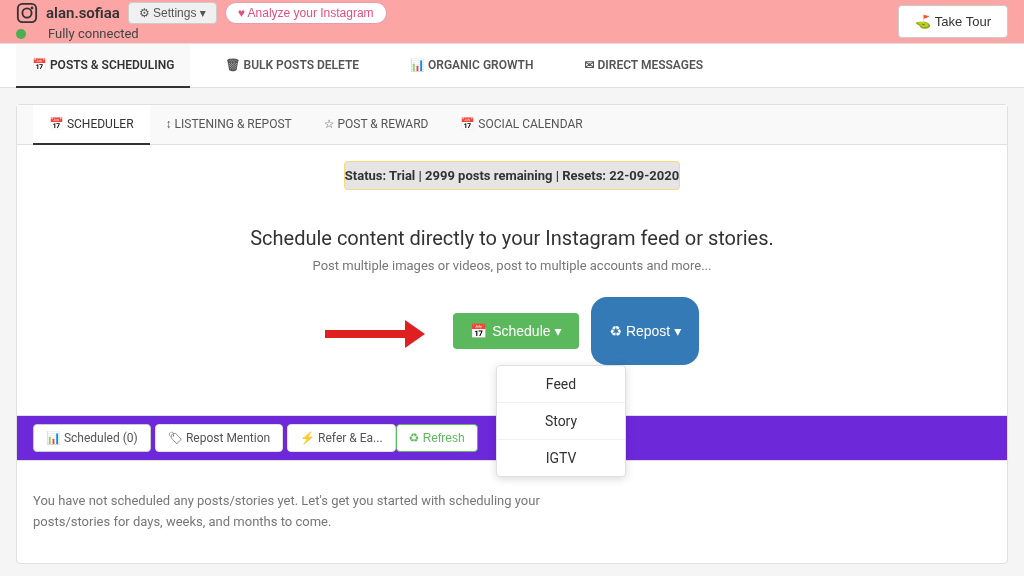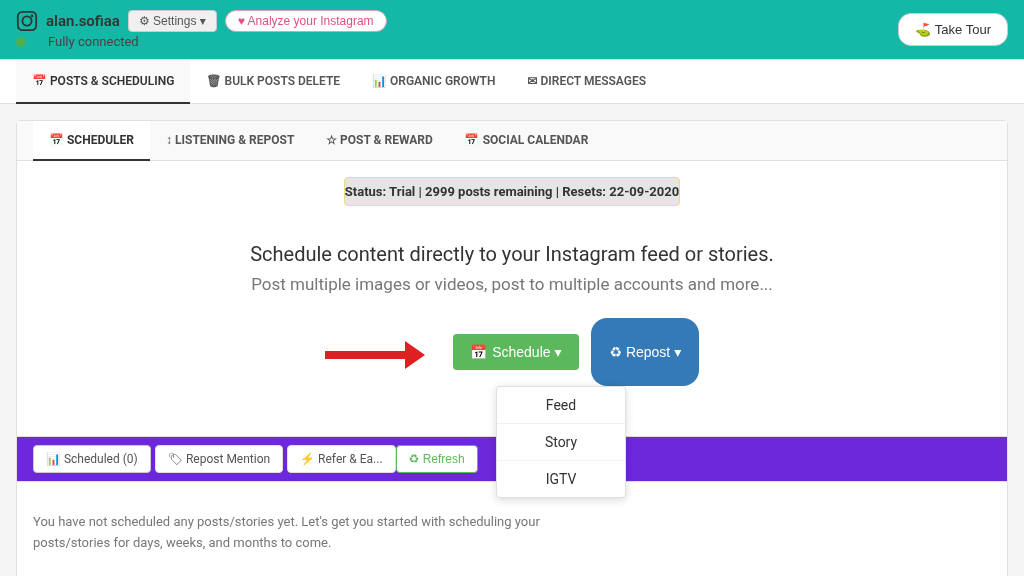--- a/index.html
+++ b/index.html
@@ -8,27 +8,27 @@
       font-size: 13px;
       background: #f5f5f5;
       color: #333;
       width: 1024px;
       min-height: 576px;
       overflow: hidden;
     }
 
     
     .top-header {
-      background: #14b8a6;
+      background: #fca5a5;
       border-bottom: 1px solid #e0e0e0;
       padding: 8px 16px;
       display: flex;
       align-items: center;
       justify-content: space-between;
-      height: 60px;
+      height: 44px;
     }
     .top-header-left {
       display: flex;
       flex-direction: column;
       gap: 2px;
     }
     .instagram-handle {
       display: flex;
       align-items: center;
       gap: 8px;
@@ -75,38 +75,39 @@
     }
     .green-dot {
       width: 10px;
       height: 10px;
       background: #4caf50;
       border-radius: 50%;
     }
     .btn-tour {
       background: #fff;
       border: 1px solid #ccc;
-      border-radius: 13px;
+      border-radius: 4px;
       padding: 8px 16px;
       font-size: 13px;
       color: #333;
       cursor: pointer;
       display: flex;
       align-items: center;
       gap: 6px;
     }
 
     
     .main-nav {
       background: #fff;
       border-bottom: 1px solid #e0e0e0;
       display: flex;
       align-items: center;
       padding: 0 16px;
       height: 44px;
+      gap: 19px;
     }
     .main-nav-tab {
       display: flex;
       align-items: center;
       gap: 6px;
       padding: 0 16px;
       height: 44px;
       font-size: 12px;
       font-weight: 600;
       color: #555;
@@ -135,21 +136,21 @@
       border-bottom: 1px solid #e0e0e0;
       padding: 0 16px;
       background: #f9f9f9;
     }
     .sub-tab {
       display: flex;
       align-items: flex-end;
       gap: 6px;
       padding: 12px 16px;
       font-size: 12px;
-      font-weight: 700;
+      font-weight: 400;
       color: #555;
       cursor: pointer;
       border-bottom: 2px solid transparent;
       text-transform: uppercase;
       margin-bottom: -1px;
       white-space: nowrap;
     }
     .sub-tab.active {
       color: #333;
       border-bottom: 2px solid #333;
@@ -177,21 +178,21 @@
       padding: 20px 16px;
       text-align: center;
     }
     .main-title {
       font-size: 20px;
       font-weight: 400;
       color: #333;
       margin-bottom: 8px;
     }
     .main-subtitle {
-      font-size: 17px;
+      font-size: 13px;
       color: #777;
       margin-bottom: 24px;
     }
     .btn-schedule {
       background: #5cb85c;
       color: #fff;
       border: none;
       border-radius: 4px;
       padding: 10px 18px;
       font-size: 14px;

